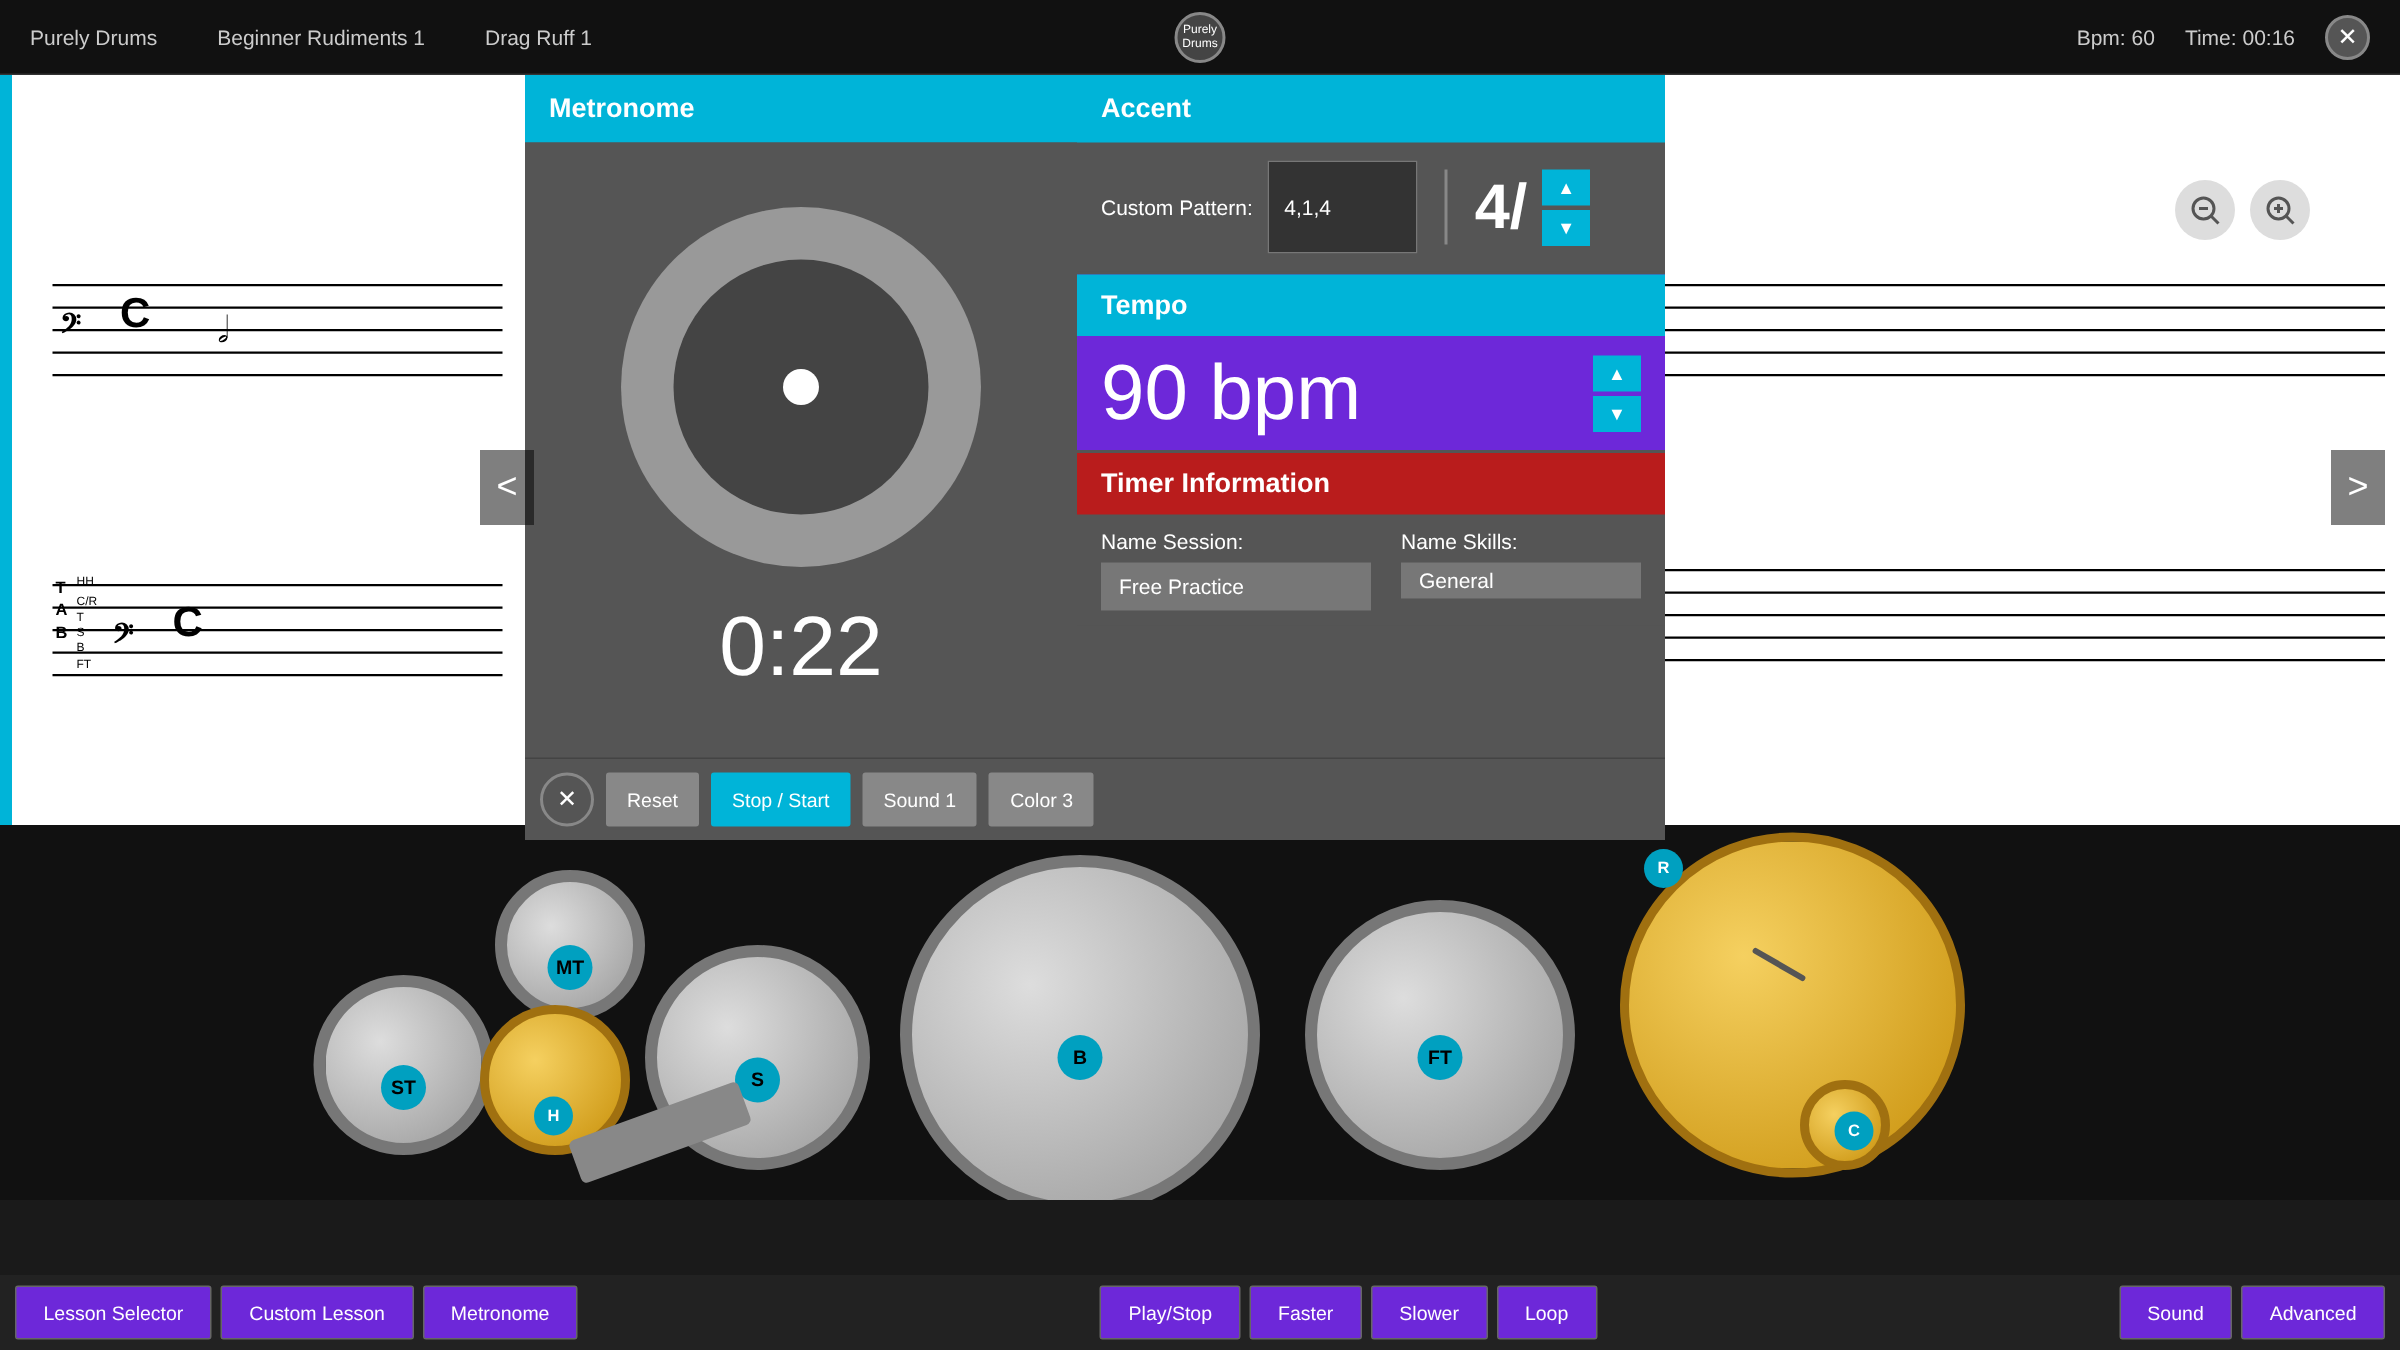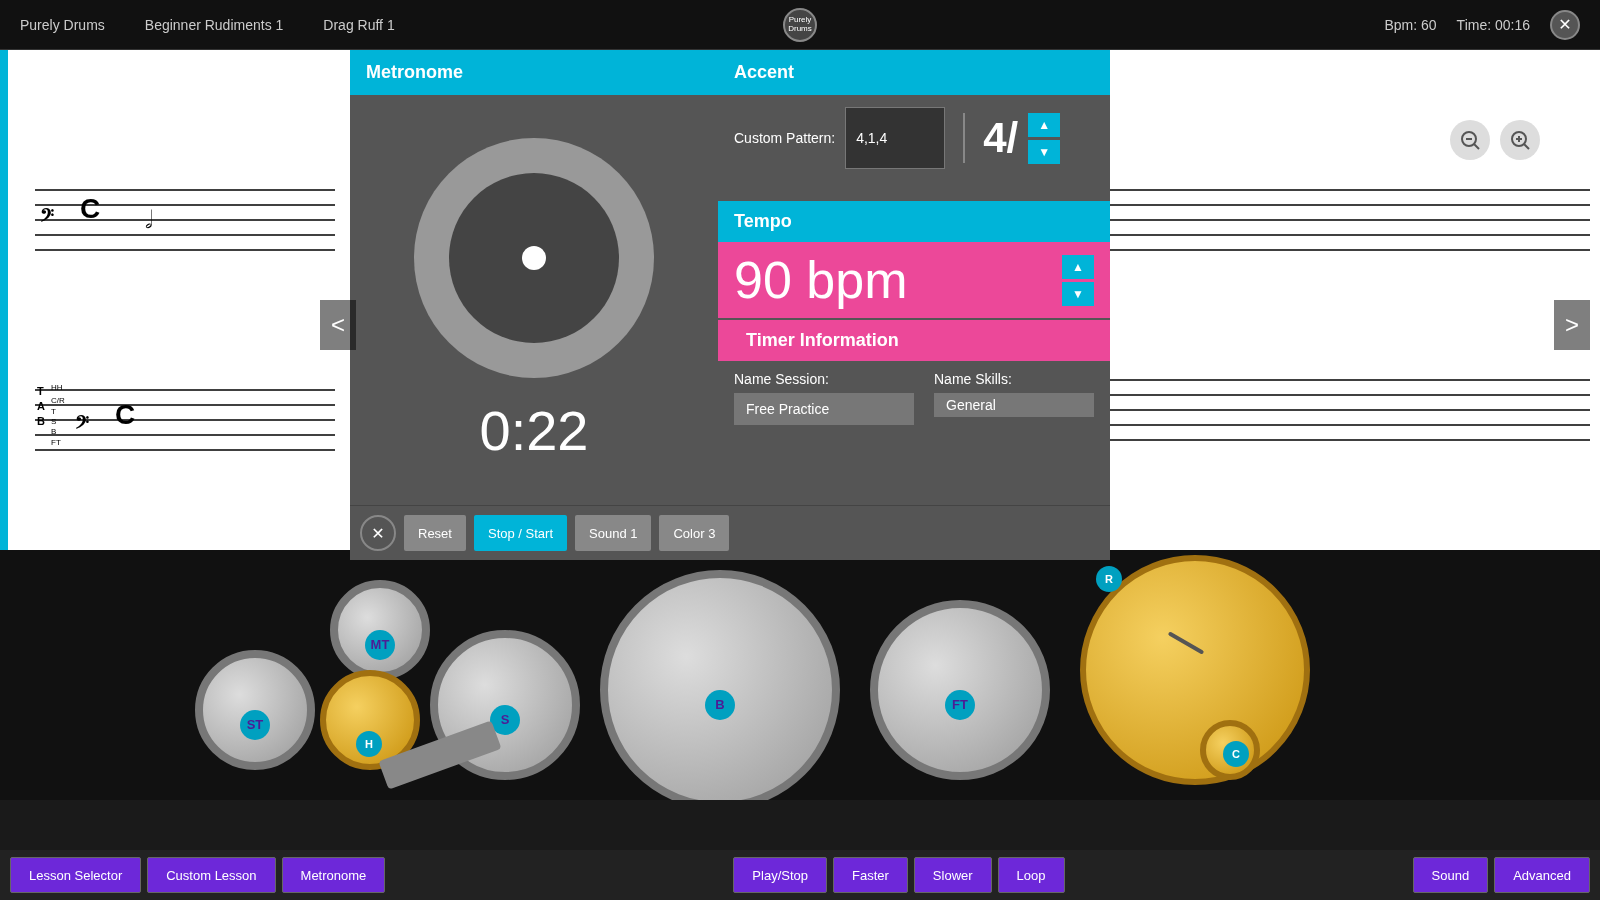--- a/index.html
+++ b/index.html
@@ -218,22 +218,22 @@
       cursor: pointer;
       display: flex;
       align-items: center;
       justify-content: center;
       color: white;
       font-size: 12px;
     }
 
     
     #tempo-panel {
-      background: #ec4899;
-      margin-top: 20px;
+      background: #6d28d9;
+      margin-top: 2px;
     }
     #tempo-header {
       background: #00b4d8;
       padding: 10px 16px;
       font-size: 18px;
       font-weight: bold;
       color: white;
     }
     #tempo-body {
       padding: 8px 16px;
@@ -251,22 +251,22 @@
       flex-direction: column;
       gap: 3px;
     }
 
     
     #timer-info-panel {
       background: #555;
       margin-top: 2px;
     }
     #timer-info-header {
-      background: #ec4899;
-      padding: 10px 28px;
+      background: #b91c1c;
+      padding: 10px 16px;
       font-size: 18px;
       font-weight: bold;
       color: white;
     }
     #timer-info-body {
       padding: 10px 16px;
       display: flex;
       gap: 20px;
     }
     .timer-field {
@@ -409,21 +409,21 @@
       border: 8px solid #777;
       display: flex;
       align-items: center;
       justify-content: center;
     }
     .drum-label {
       width: 30px;
       height: 30px;
       border-radius: 50%;
       background: #00a0c0;
-      color: #4c1d95;
+      color: #000000;
       font-size: 13px;
       font-weight: bold;
       display: flex;
       align-items: center;
       justify-content: center;
       margin-top: 29px;
     }
 
     
     .cymbal {
@@ -451,21 +451,21 @@
       width: 100px;
       height: 100px;
       top: 30px;
       left: 330px;
       background: radial-gradient(circle at 35% 35%, #ddd, #999);
     }
     #drum-st {
       width: 120px;
       height: 120px;
       top: 100px;
-      left: 195px;
+      left: 209px;
     }
     #drum-s {
       width: 150px;
       height: 150px;
       top: 80px;
       left: 430px;
     }
     #drum-b {
       width: 240px;
       height: 240px;

